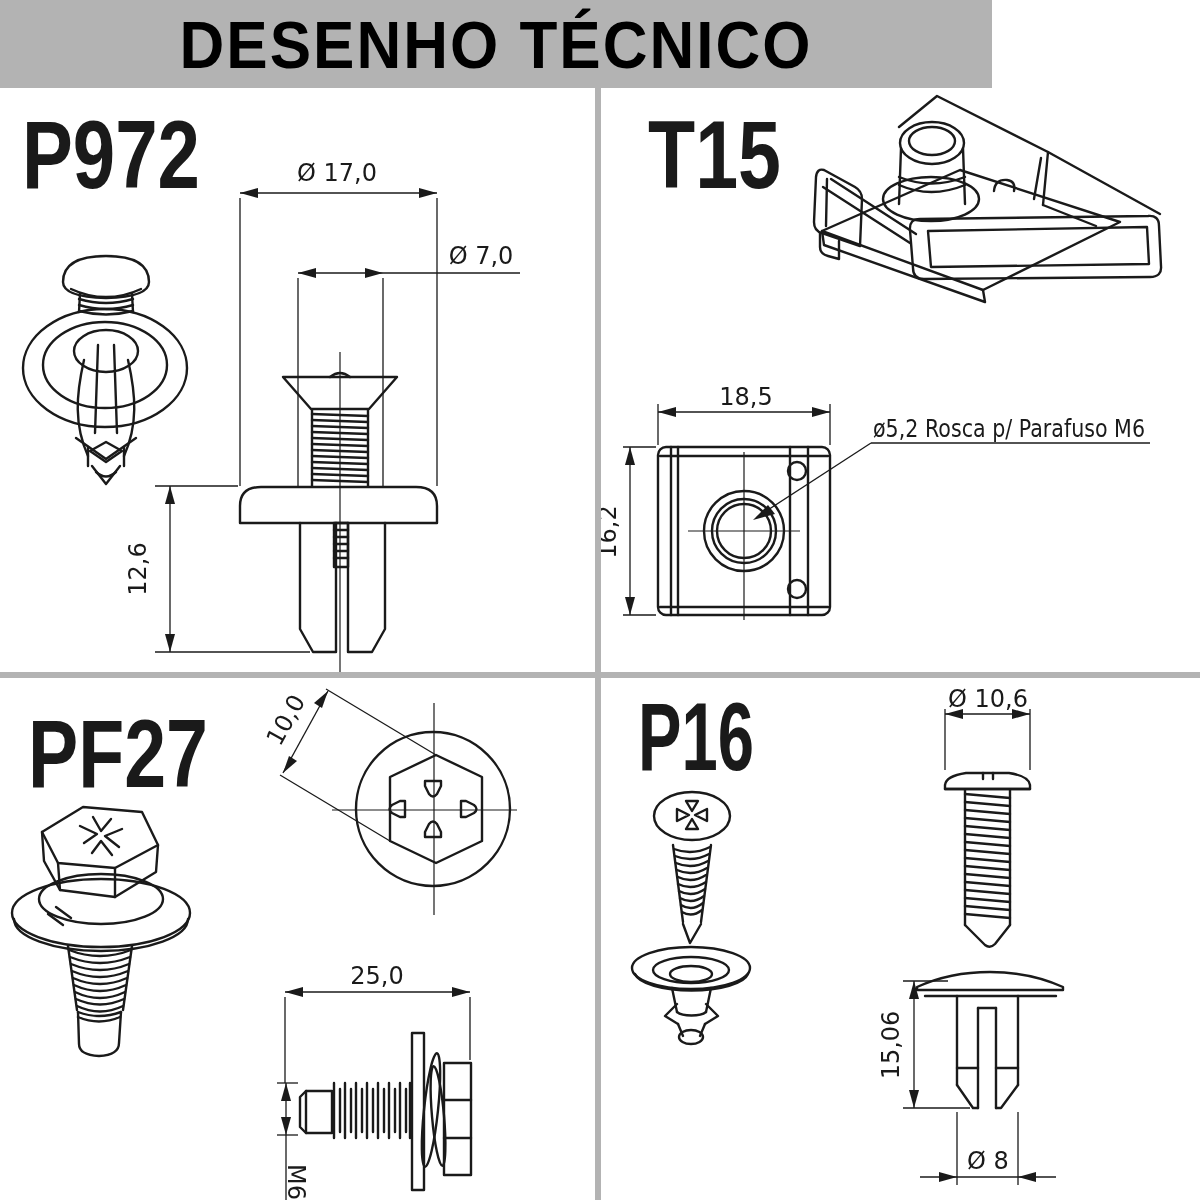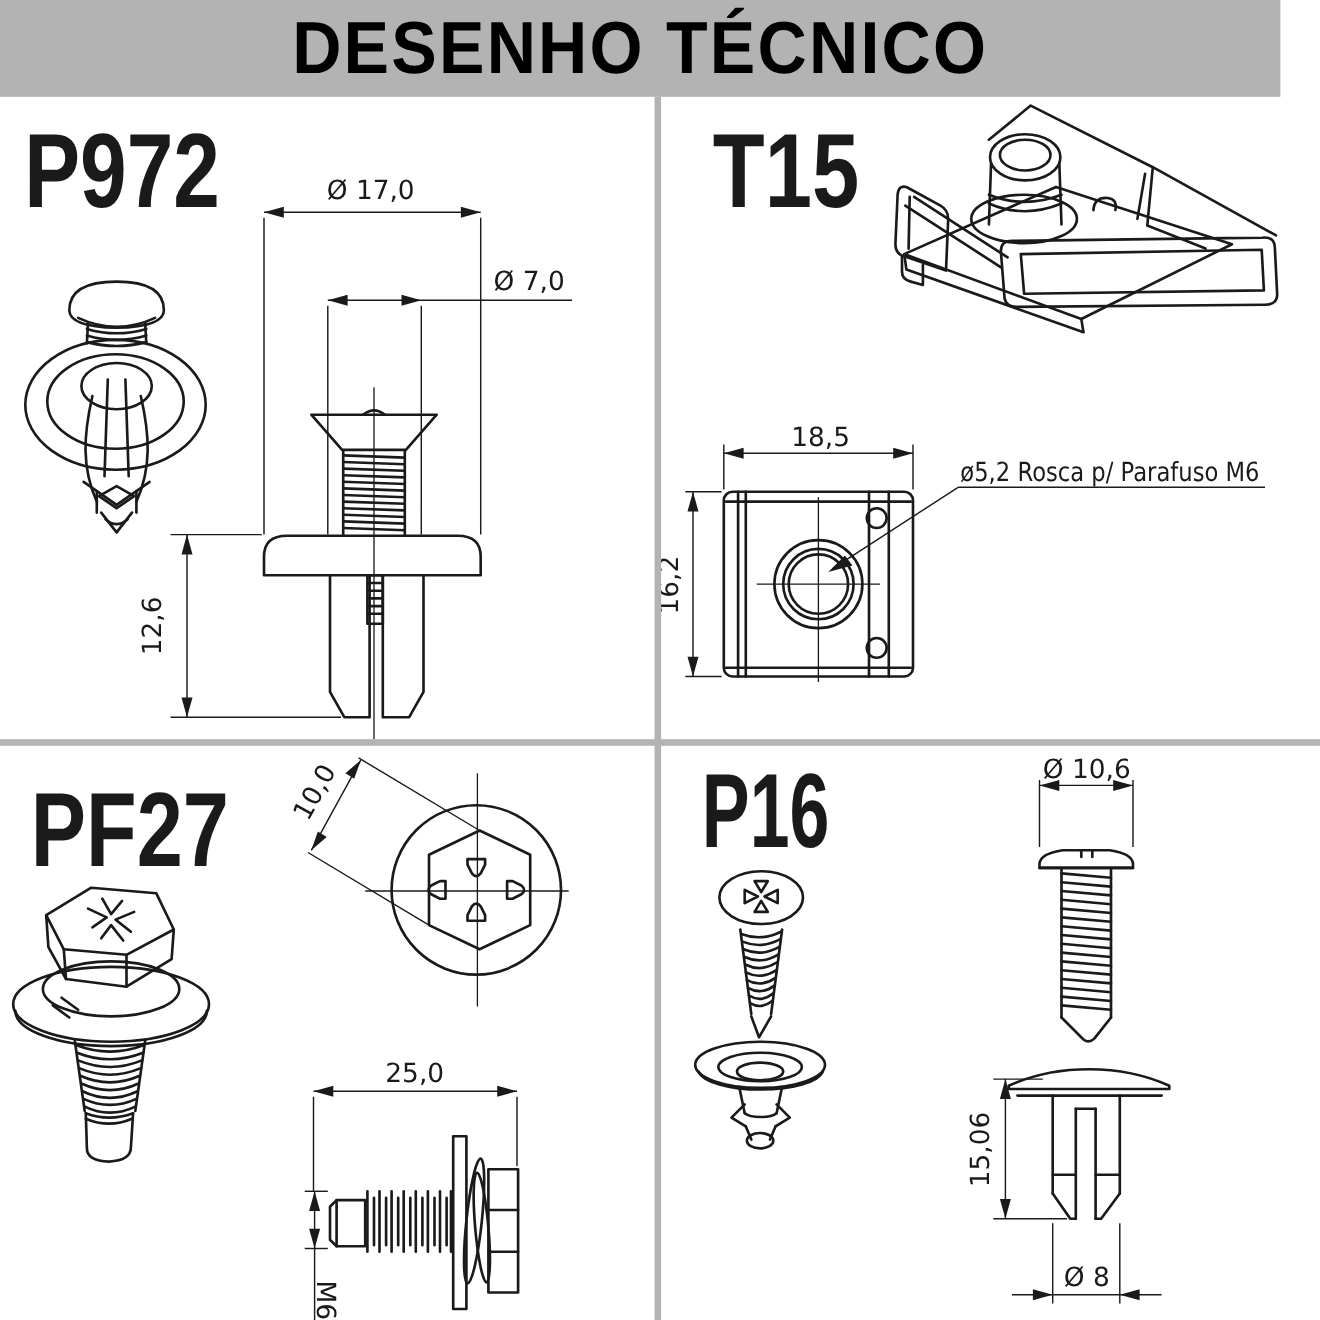--- a/index.html
+++ b/index.html
@@ -3,21 +3,21 @@
 <meta charset="utf-8">
 <style>
   html,body{margin:0;padding:0;}
   body{
     width:1200px;height:1200px;position:relative;overflow:hidden;
     background:#ffffff;
     font-family:"DejaVu Sans","Liberation Sans",sans-serif;
     color:#1a1a1a;
   }
   .banner{
-    position:absolute;left:0;top:0;width:1164px;height:88px;
+    position:absolute;left:0;top:0;width:992px;height:88px;
     display:flex;align-items:center;justify-content:center;
   }
   .banner .title{
     font-size:62px;font-weight:800;letter-spacing:2px;color:#000;
     font-family:"Liberation Sans","DejaVu Sans",sans-serif;
     transform:scaleY(1.08);white-space:nowrap;
   }
   .divider{position:absolute;}
   .divider.v{left:595px;top:88px;width:6px;height:1112px;}
   .divider.h{left:0;top:672px;width:1200px;height:6px;}

